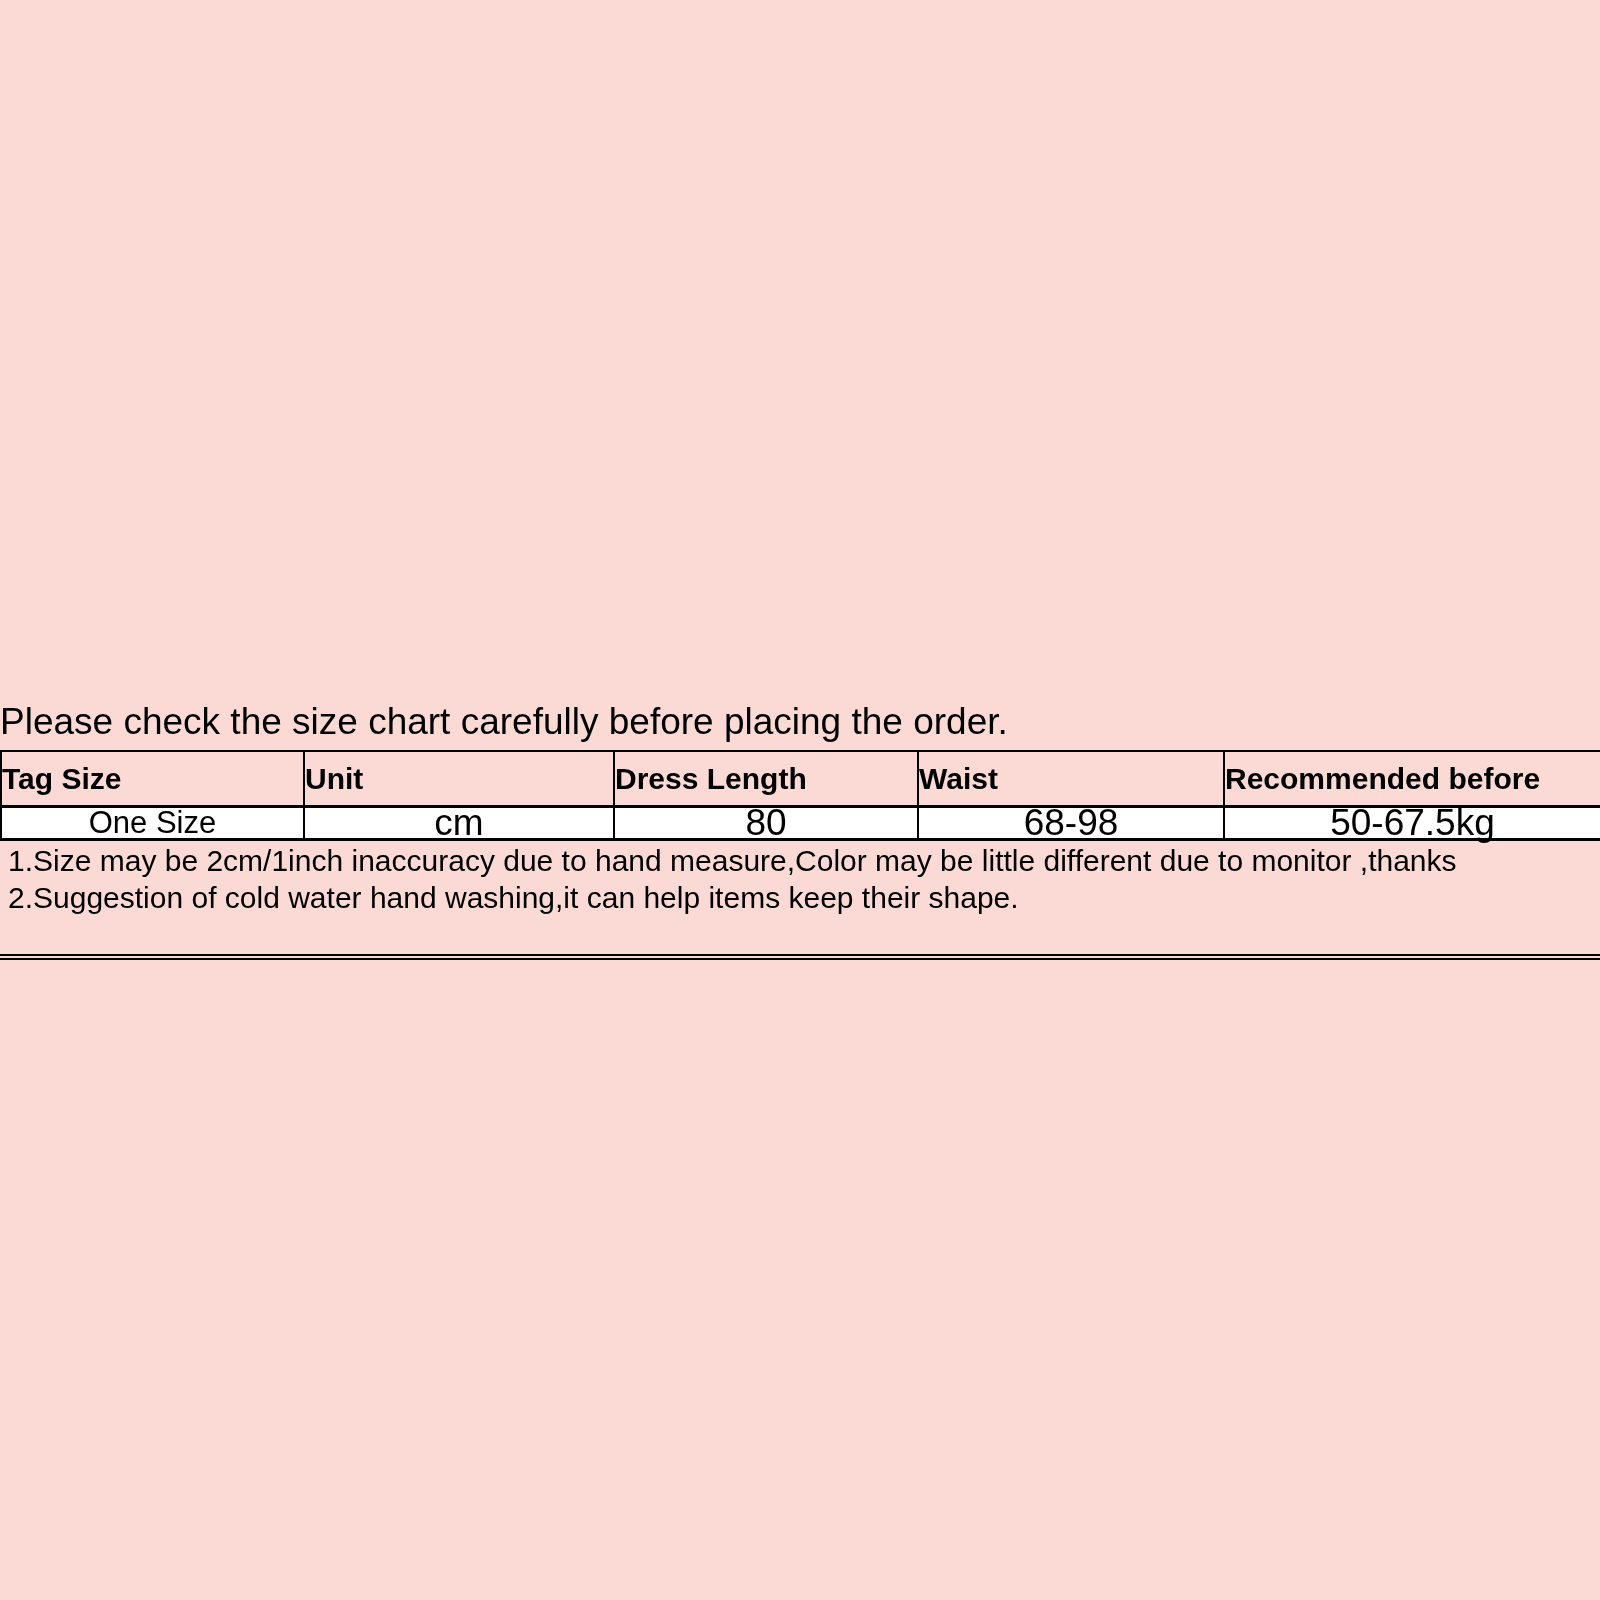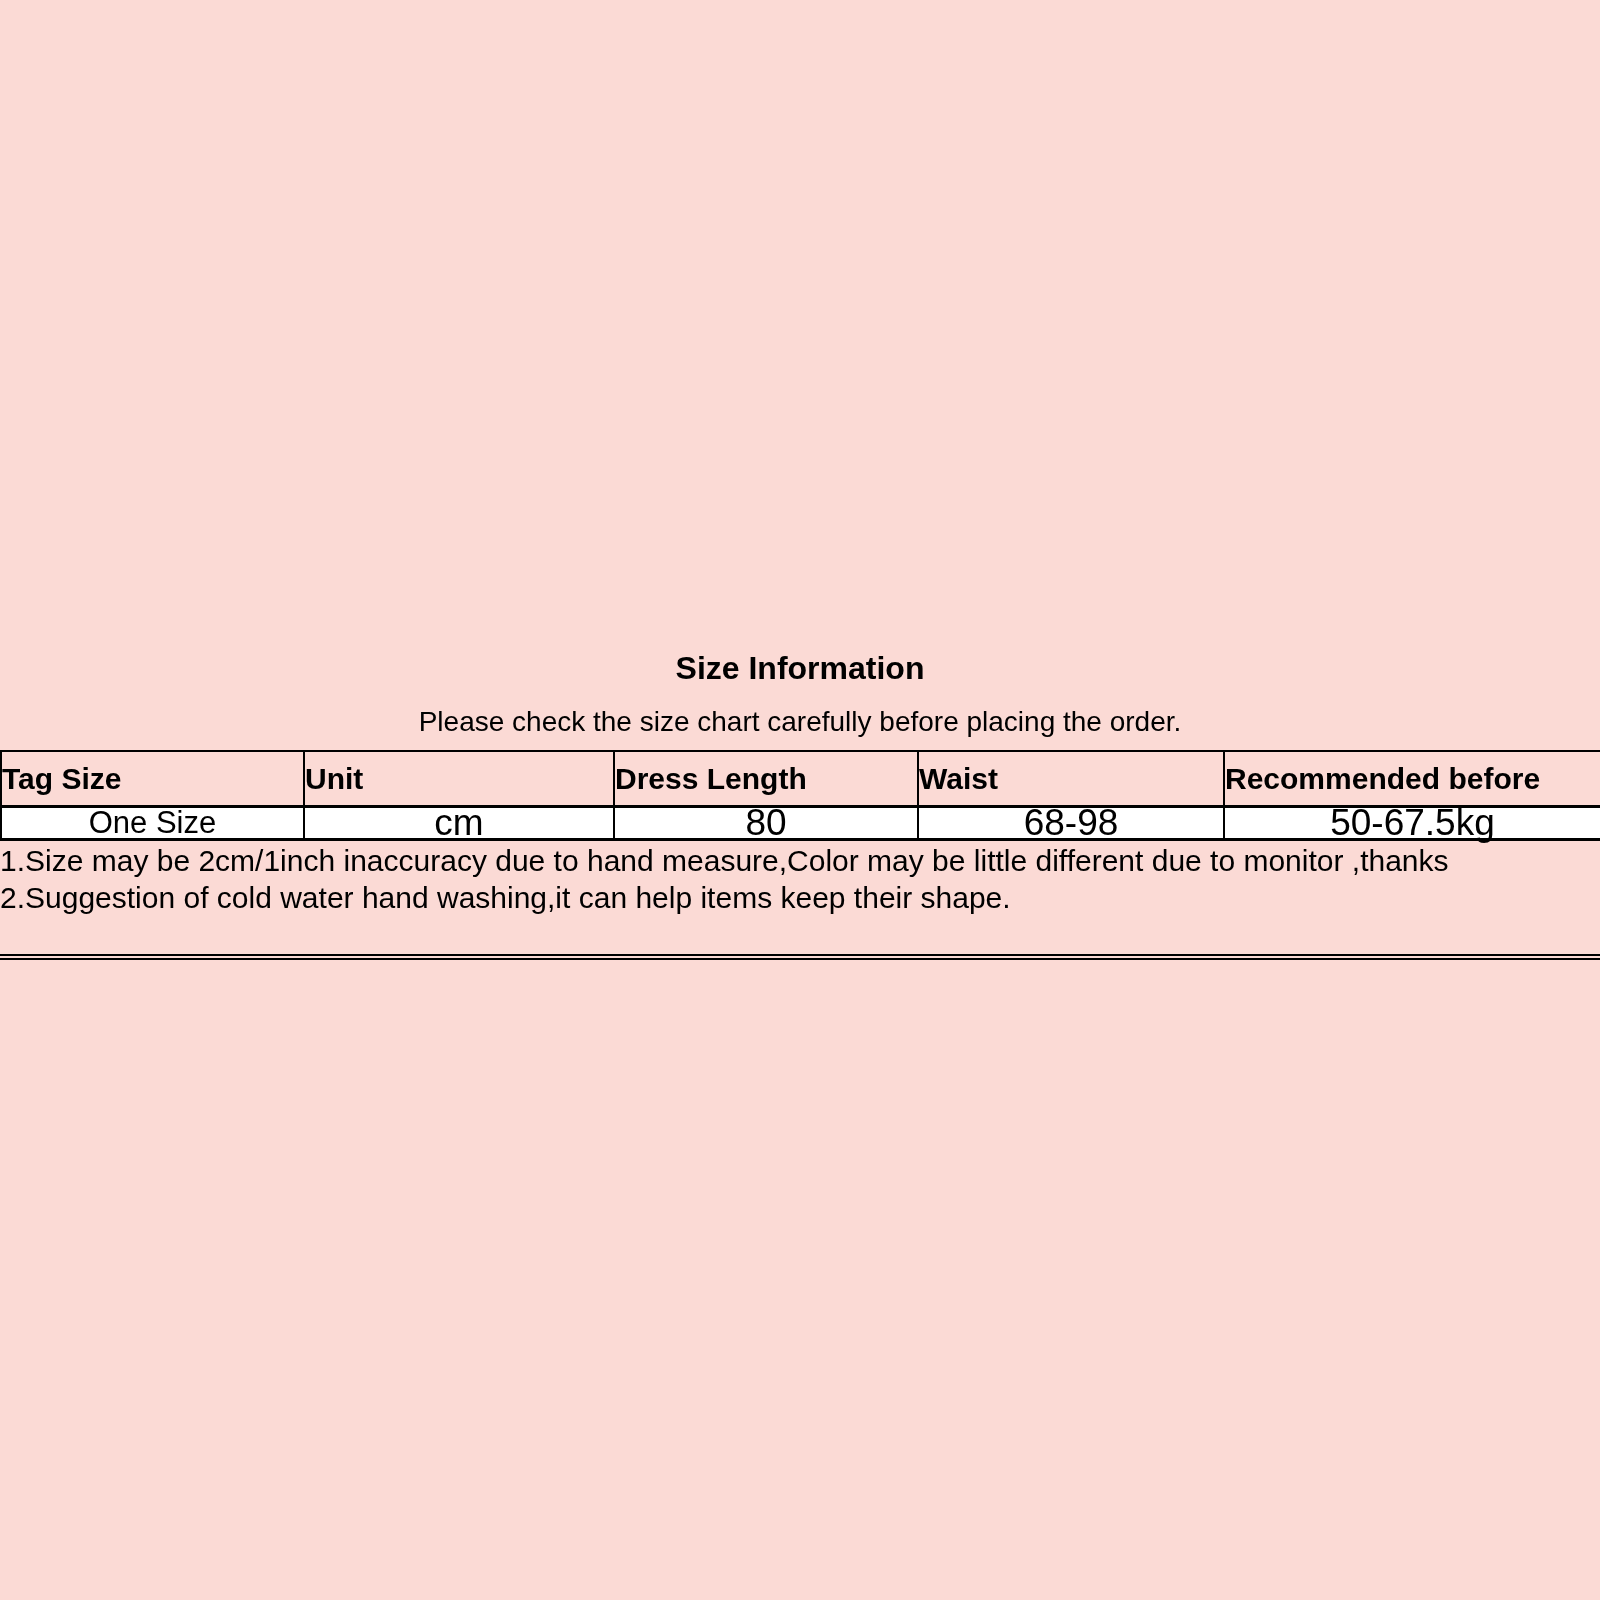--- a/index.html
+++ b/index.html
@@ -23,22 +23,21 @@
     text-align: center;
     font-size: 32px;
     font-weight: bold;
     line-height: 36px;
   }
   .subtitle {
     position: absolute;
     top: 704px;
     left: 0;
     width: 100%;
-    text-align: center;
-    font-size: 28px;
+    font-size: 37px;
     line-height: 36px;
   }
   table.size-table {
     position: absolute;
     top: 750px;
     left: 0;
     width: 1600px;
     border-collapse: collapse;
     table-layout: fixed;
   }
@@ -68,39 +67,38 @@
   }
   .notes {
     position: absolute;
     top: 842px;
     left: 0;
     width: 1600px;
   }
   .note-line {
     font-size: 30px;
     line-height: 37px;
-    padding-left: 0;
+    padding-left: 8px;
     white-space: nowrap;
   }
   .bottom-divider {
     position: absolute;
     top: 954px;
     left: 0;
     width: 1600px;
   }
   .rule-a { height: 2px; background: #000; }
   .rule-gap { height: 2px; }
   .rule-b { height: 2px; background: #000; }
 </style>
 </head>
 <body>
 
 <div class="canvas">
 
-  <div class="title">Size Information</div>
 
   <div class="subtitle">Please check the size chart carefully before placing the order.</div>
 
   <table class="size-table">
     <colgroup>
       <col style="width:303px">
       <col style="width:310px">
       <col style="width:304px">
       <col style="width:306px">
       <col style="width:377px">

